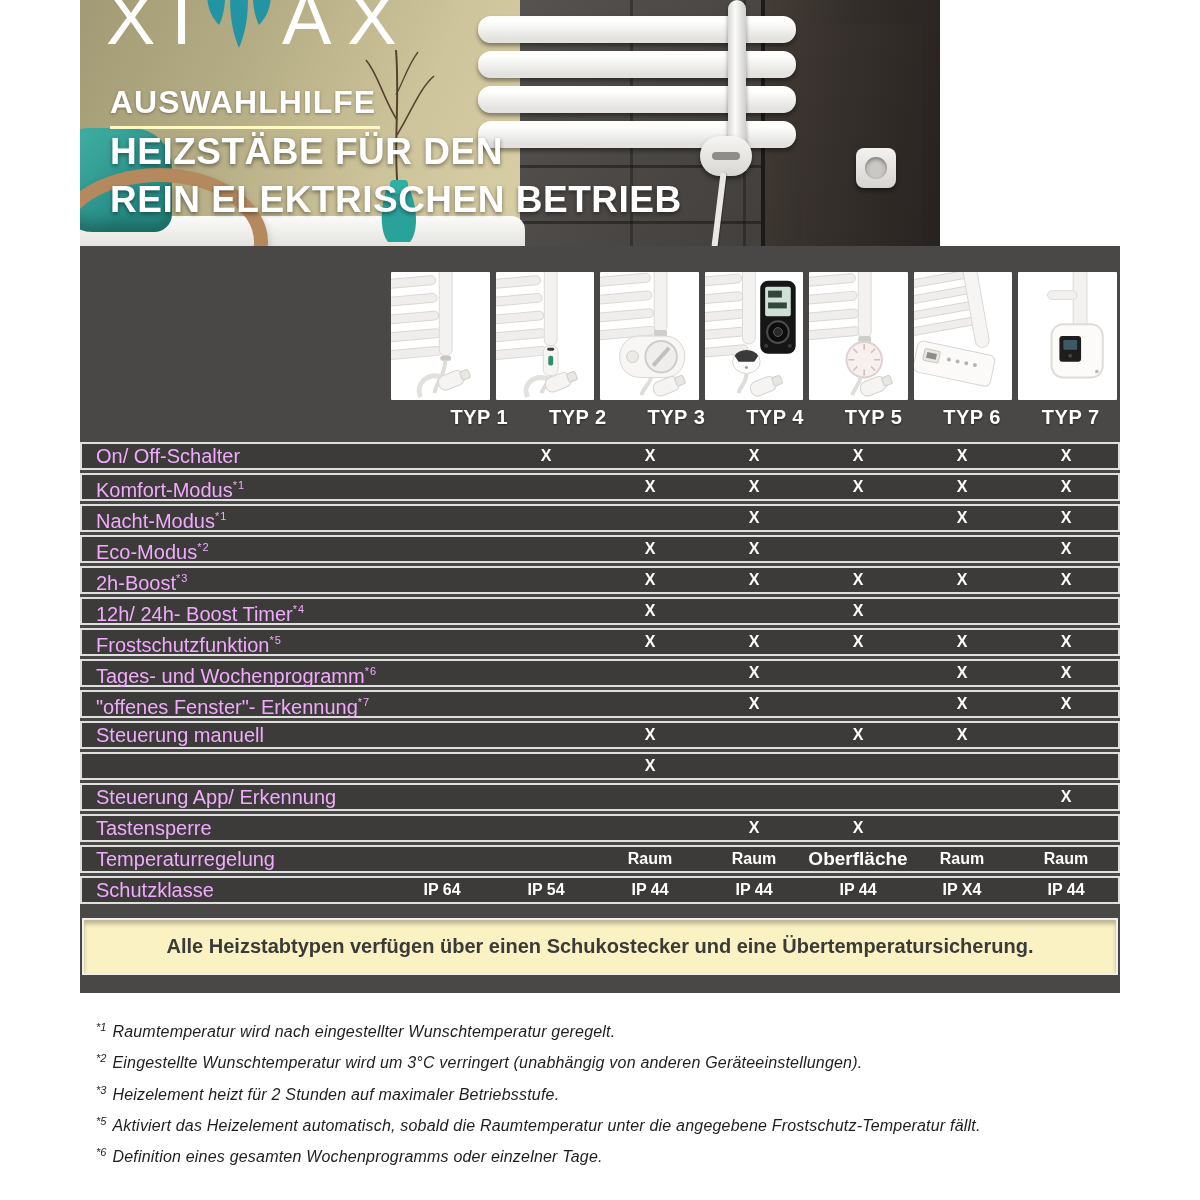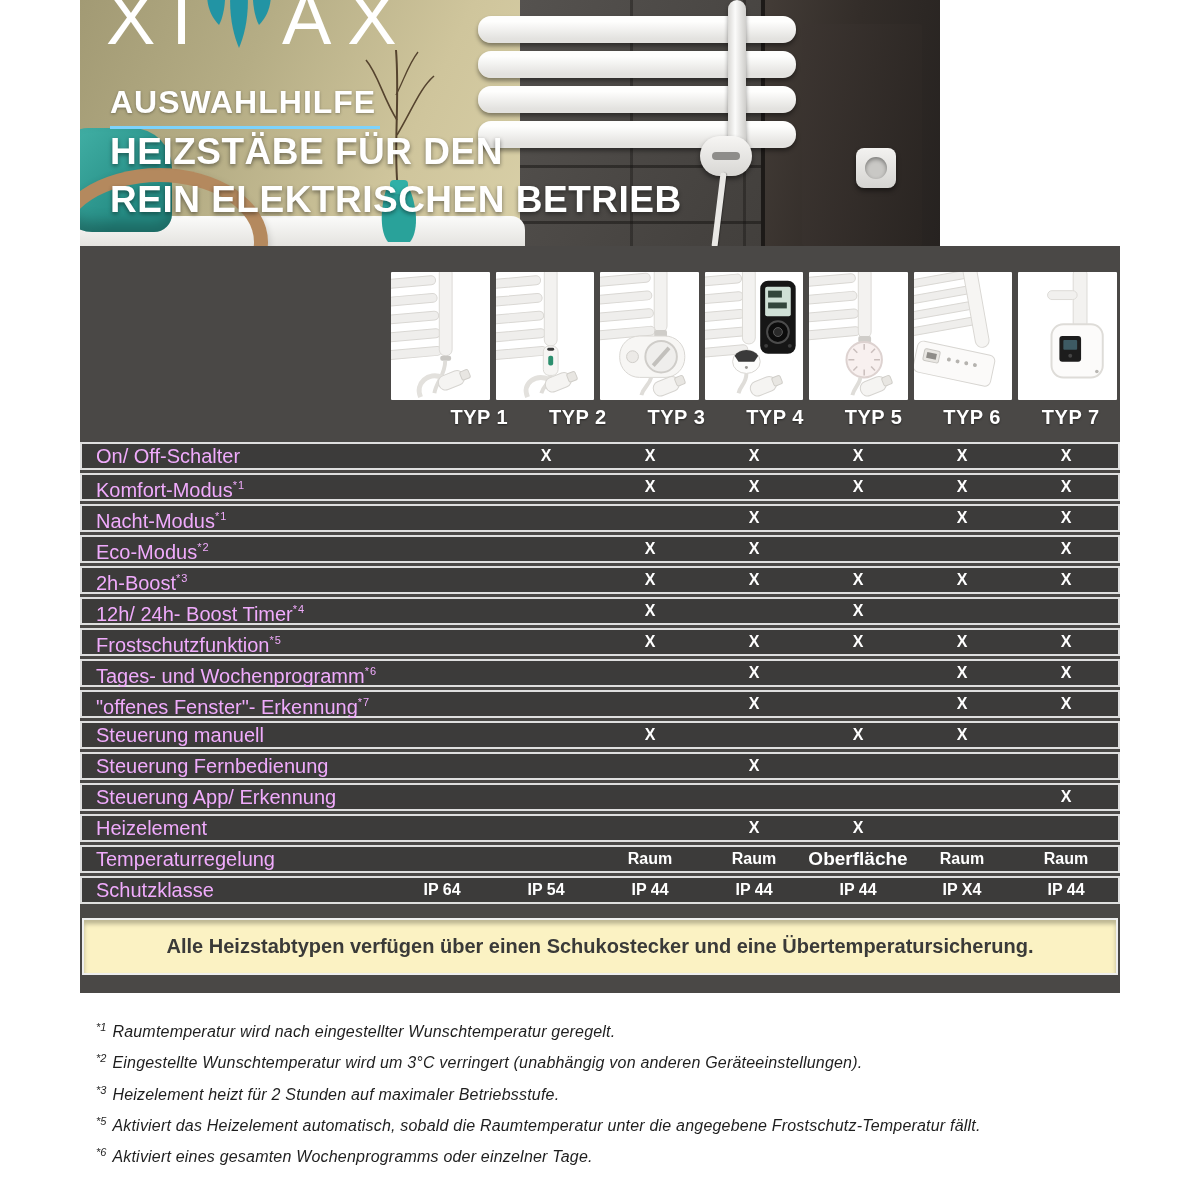--- a/index.html
+++ b/index.html
@@ -40,21 +40,21 @@
   .outlet-square{position:absolute;left:776px;top:148px;width:40px;height:40px;border-radius:8px;
     background:linear-gradient(#f3f2f0,#d5d4d1);box-shadow:0 3px 5px rgba(0,0,0,.45);}
   .outlet-square .hole{position:absolute;left:9px;top:9px;width:22px;height:22px;border-radius:50%;
     background:#c9c8c5;box-shadow:inset 0 2px 4px rgba(0,0,0,.4);}
   .vase-svg{position:absolute;left:258px;top:40px;}
 
   .logo{position:absolute;left:26px;top:-18px;display:flex;align-items:flex-start;color:#fff;
     font-size:74px;font-weight:400;letter-spacing:16px;line-height:1;}
   .logo .logo-m{margin:4px 6px 0 -6px;}
   .kicker{position:absolute;left:30px;top:84px;color:#fff;font-size:32px;font-weight:800;letter-spacing:1px;
-    border-bottom:3px solid #7dd3fc;padding:0 4px 5px 0;text-shadow:0 1px 3px rgba(0,0,0,.35);}
+    border-bottom:3px solid #fef9c3;padding:0 4px 5px 0;text-shadow:0 1px 3px rgba(0,0,0,.35);}
   .hero-title{position:absolute;left:30px;top:128px;color:#fff;font-size:37px;font-weight:800;
     line-height:48px;letter-spacing:.5px;text-shadow:0 2px 4px rgba(0,0,0,.45);}
 
   
   .band{position:relative;width:1040px;background:#4a4846;padding:26px 0 18px 0;}
   .grid-cols{display:grid;grid-template-columns:308px repeat(7,1fr);}
   .tile-cell{padding:0 3px;}
   .tile{height:128px;background:#fff;border-radius:1px;overflow:hidden;}
   .tile svg{display:block;width:100%;height:100%;}
   .typ-head{height:34px;align-items:center;padding-left:42px;}
@@ -412,41 +412,40 @@
             <div class="t-label">Steuerung manuell</div>
             <div class="t-val"></div>
             <div class="t-val"></div>
             <div class="t-val">X</div>
             <div class="t-val"></div>
             <div class="t-val">X</div>
             <div class="t-val">X</div>
             <div class="t-val"></div>
           </div>
           <div class="grid-cols t-row">
-            <div class="t-label">Steuerung Fernbedienung</div>
             <div class="t-val"></div>
             <div class="t-val"></div>
             <div class="t-val"></div>
             <div class="t-val">X</div>
             <div class="t-val"></div>
             <div class="t-val"></div>
             <div class="t-val"></div>
           </div>
           <div class="grid-cols t-row">
             <div class="t-label">Steuerung App/ Erkennung</div>
             <div class="t-val"></div>
             <div class="t-val"></div>
             <div class="t-val"></div>
             <div class="t-val"></div>
             <div class="t-val"></div>
             <div class="t-val"></div>
             <div class="t-val">X</div>
           </div>
           <div class="grid-cols t-row">
-            <div class="t-label">Heizelement</div>
+            <div class="t-label">Tastensperre</div>
             <div class="t-val"></div>
             <div class="t-val"></div>
             <div class="t-val"></div>
             <div class="t-val">X</div>
             <div class="t-val">X</div>
             <div class="t-val"></div>
             <div class="t-val"></div>
           </div>
           <div class="grid-cols t-row">
             <div class="t-label">Temperaturregelung</div>
@@ -471,17 +470,17 @@
         </div>
 
       <div class="note-bar">Alle Heizstabtypen verfügen über einen Schukostecker und eine Übertemperatursicherung.</div>
     </div>
 
     <div class="footnotes">
         <div class="fn"><sup>*1</sup><span class="fn-text">Raumtemperatur wird nach eingestellter Wunschtemperatur geregelt.</span></div>
         <div class="fn"><sup>*2</sup><span class="fn-text">Eingestellte Wunschtemperatur wird um 3°C verringert (unabhängig von anderen Geräteeinstellungen).</span></div>
         <div class="fn"><sup>*3</sup><span class="fn-text">Heizelement heizt für 2 Stunden auf maximaler Betriebsstufe.</span></div>
         <div class="fn"><sup>*5</sup><span class="fn-text">Aktiviert das Heizelement automatisch, sobald die Raumtemperatur unter die angegebene Frostschutz-Temperatur fällt.</span></div>
-        <div class="fn"><sup>*6</sup><span class="fn-text">Aktiviert eines gesamten Wochenprogramms oder einzelner Tage.</span></div>
+        <div class="fn"><sup>*6</sup><span class="fn-text">Definition eines gesamten Wochenprogramms oder einzelner Tage.</span></div>
       </div>
 
   </div>
 </div>
 
 </body></html>

